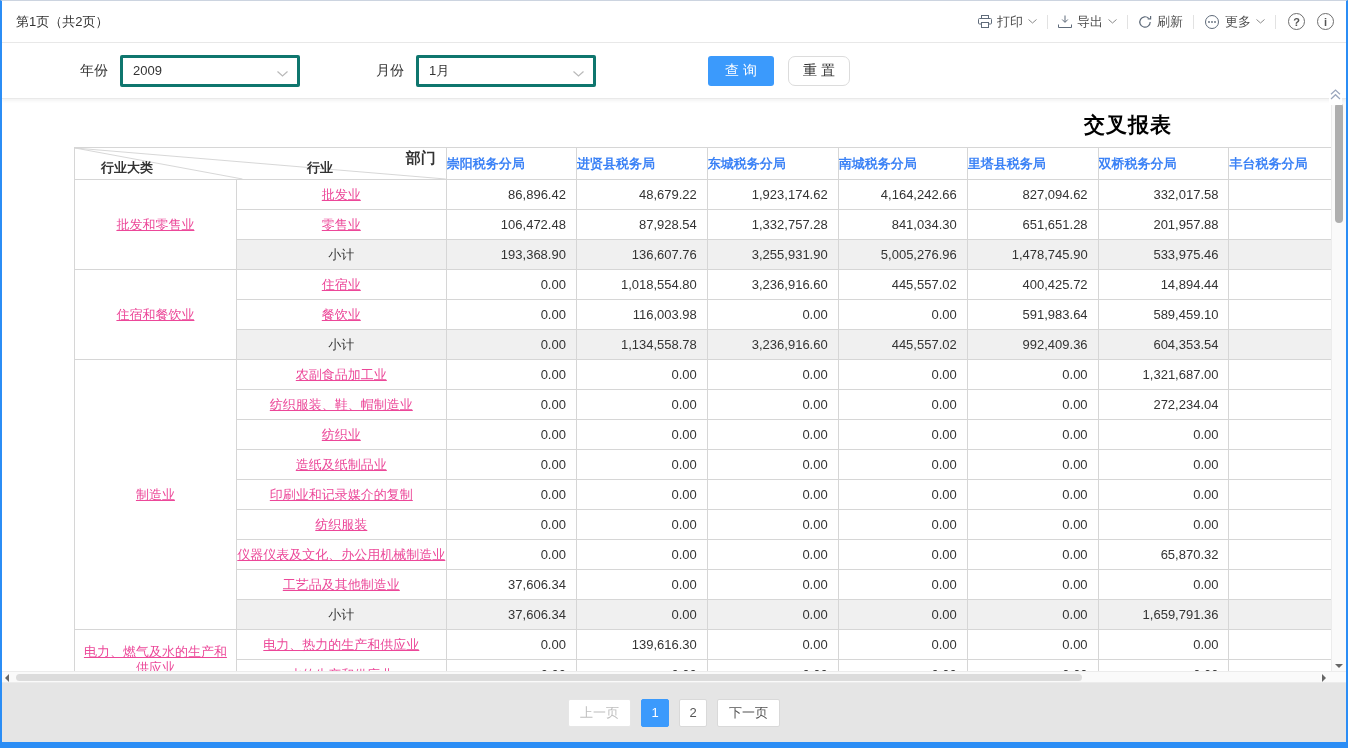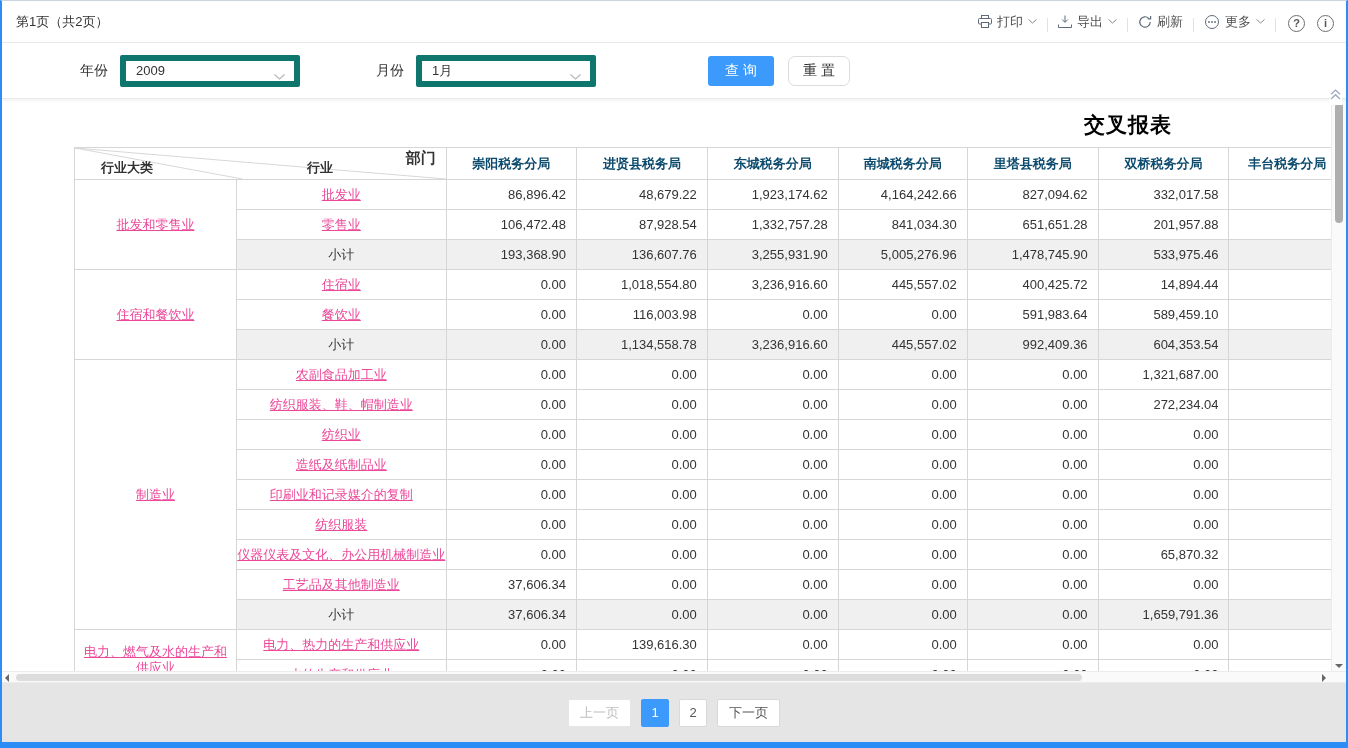--- a/index.html
+++ b/index.html
@@ -5,44 +5,44 @@
   *{margin:0;padding:0;box-sizing:border-box;}
   html,body{background:#e9edf2;}
   body{font-family:"Liberation Sans","DejaVu Sans",sans-serif;}
   .window{width:1348px;height:748px;background:#fff;position:relative;overflow:hidden;
     border-left:2px solid #2b8df5;border-right:2px solid #2b8df5;border-bottom:6px solid #2b8df5;border-top:1px solid #ccd4e0;
     display:flex;flex-direction:column;}
   
   .toolbar{height:42px;flex:0 0 42px;display:flex;align-items:center;justify-content:space-between;
     padding:0 12px 0 14px;border-bottom:1px solid #e8e8e8;background:#fff;}
   .page-indicator{font-size:13px;color:#333;}
-  .tb-actions{display:flex;align-items:flex-end;}
+  .tb-actions{display:flex;align-items:center;}
   .tb-btn{display:flex;align-items:center;gap:5px;font-size:13px;color:#4e4e4e;cursor:pointer;padding:0 10px;height:20px;}
   .tb-sep{width:1px;height:14px;background:#e2e2e2;}
   .circle-icon{width:17px;height:17px;border:1px solid #6e6e6e;border-radius:50%;display:flex;align-items:center;justify-content:center;
     font-size:11px;color:#555;margin-left:12px;cursor:pointer;font-weight:bold;}
   
   .filterbar{height:56px;flex:0 0 56px;display:flex;align-items:center;padding-left:78px;background:#fff;
     border-bottom:1px solid #e9e9e9;box-shadow:0 2px 3px rgba(0,0,0,0.05);position:relative;z-index:2;}
   .f-label{font-size:14px;color:#333;margin-right:12px;}
-  .select{width:180px;height:32px;border:6px solid #0f766e;border-radius:2px;display:flex;align-items:center;
+  .select{width:180px;height:32px;border:3px solid #0f766e;border-radius:2px;display:flex;align-items:center;
     padding:0 26px 0 10px;font-size:13px;color:#333;position:relative;cursor:pointer;background:#fff;}
   .select .caret{position:absolute;right:9px;top:13px;}
   .ml-month{margin-left:76px;}
   .btn-primary{margin-left:112px;width:66px;height:30px;background:#3b9afc;border:none;border-radius:3px;color:#fff;
     font-size:14px;cursor:pointer;font-family:inherit;}
   .btn-default{margin-left:14px;width:62px;height:30px;background:#fff;border:1px solid #dcdcdc;border-radius:7px;color:#333;
     font-size:14px;cursor:pointer;font-family:inherit;}
   
   .content{position:relative;flex:0 0 572px;height:572px;overflow:hidden;background:#fff;padding-left:12px;}
   .report-title{position:absolute;left:1082px;top:12px;font-size:21px;font-weight:bold;color:#000;letter-spacing:1px;}
   table.cross-table{position:absolute;left:72px;top:48px;border-collapse:collapse;table-layout:fixed;font-size:13px;color:#333;background:#fff;}
   .cross-table td{border:1px solid #d6d6d6;height:30px;overflow:hidden;white-space:nowrap;}
   .cross-table thead td{height:32px;}
-  .col-head{font-weight:bold;text-align:center;color:#0c4a6e;}
+  .col-head{font-weight:bold;text-align:left;color:#3b82f6;}
   td.corner{position:relative;padding:0;}
   .corner svg.diag{position:absolute;left:0;top:0;width:100%;height:100%;}
   .corner svg.diag line{stroke:#d6d6d6;stroke-width:1;}
   .corner .c-top{position:absolute;top:1px;right:10px;font-weight:bold;font-size:15px;}
   .corner .c-left{position:absolute;bottom:2px;left:26px;font-weight:bold;font-size:13px;}
   .corner .c-mid{position:absolute;bottom:2px;left:232px;font-weight:bold;font-size:13px;}
   .group-cell{text-align:center;vertical-align:middle;background:#fff;padding:0 8px;white-space:normal !important;line-height:16px;}
   .label-cell{text-align:center;}
   .num-cell{text-align:right;padding-right:10px;}
   tr.subtotal{background:#f0f0f0;}

